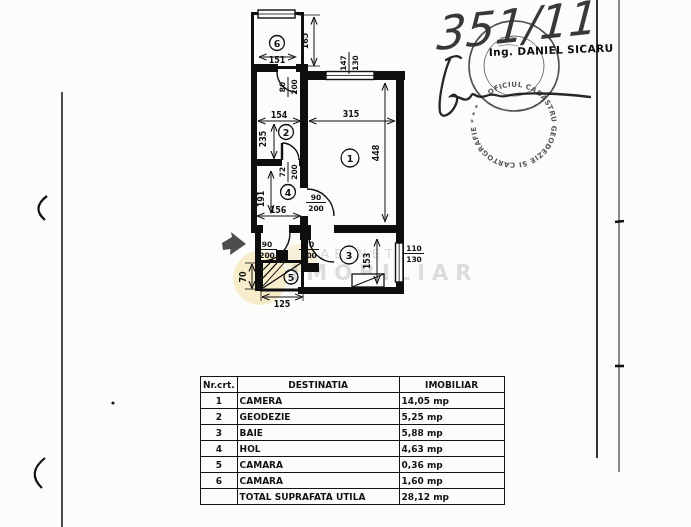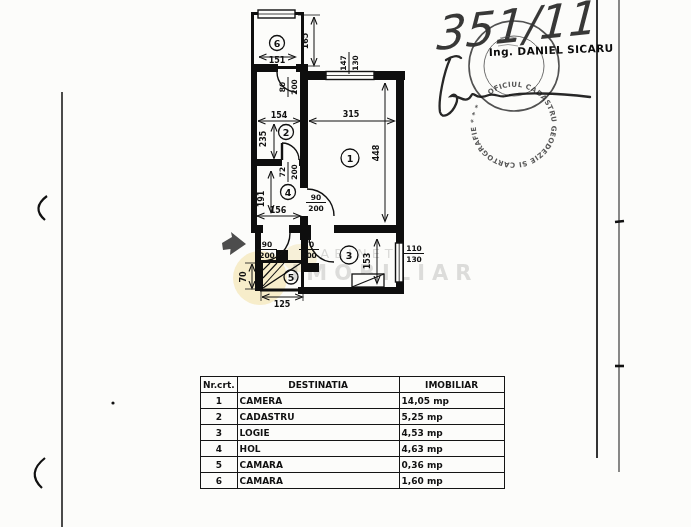--- a/index.html
+++ b/index.html
@@ -241,39 +241,44 @@
       <td class="c-dest" style="text-align:center;padding-left:2px">DESTINATIA</td>
       <td class="c-sup">IMOBILIAR</td>
     </tr>
     <tr>
       <td class="c-nr">1</td>
       <td class="c-dest">CAMERA</td>
       <td class="c-sup">14,05 mp</td>
     </tr>
     <tr>
       <td class="c-nr">2</td>
-      <td class="c-dest">CADASTRU</td>
+      <td class="c-dest">GEODEZIE</td>
       <td class="c-sup">5,25 mp</td>
     </tr>
     <tr>
       <td class="c-nr">3</td>
-      <td class="c-dest">LOGIE</td>
-      <td class="c-sup">4,53 mp</td>
+      <td class="c-dest">BAIE</td>
+      <td class="c-sup">5,88 mp</td>
     </tr>
     <tr>
       <td class="c-nr">4</td>
       <td class="c-dest">HOL</td>
       <td class="c-sup">4,63 mp</td>
     </tr>
     <tr>
       <td class="c-nr">5</td>
       <td class="c-dest">CAMARA</td>
       <td class="c-sup">0,36 mp</td>
     </tr>
     <tr>
       <td class="c-nr">6</td>
       <td class="c-dest">CAMARA</td>
       <td class="c-sup">1,60 mp</td>
     </tr>
+    <tr>
+      <td class="c-nr"></td>
+      <td class="c-dest">TOTAL SUPRAFATA UTILA</td>
+      <td class="c-sup">28,12 mp</td>
+    </tr>
   </tbody>
 </table>
 
 </div>
 
 </body></html>

